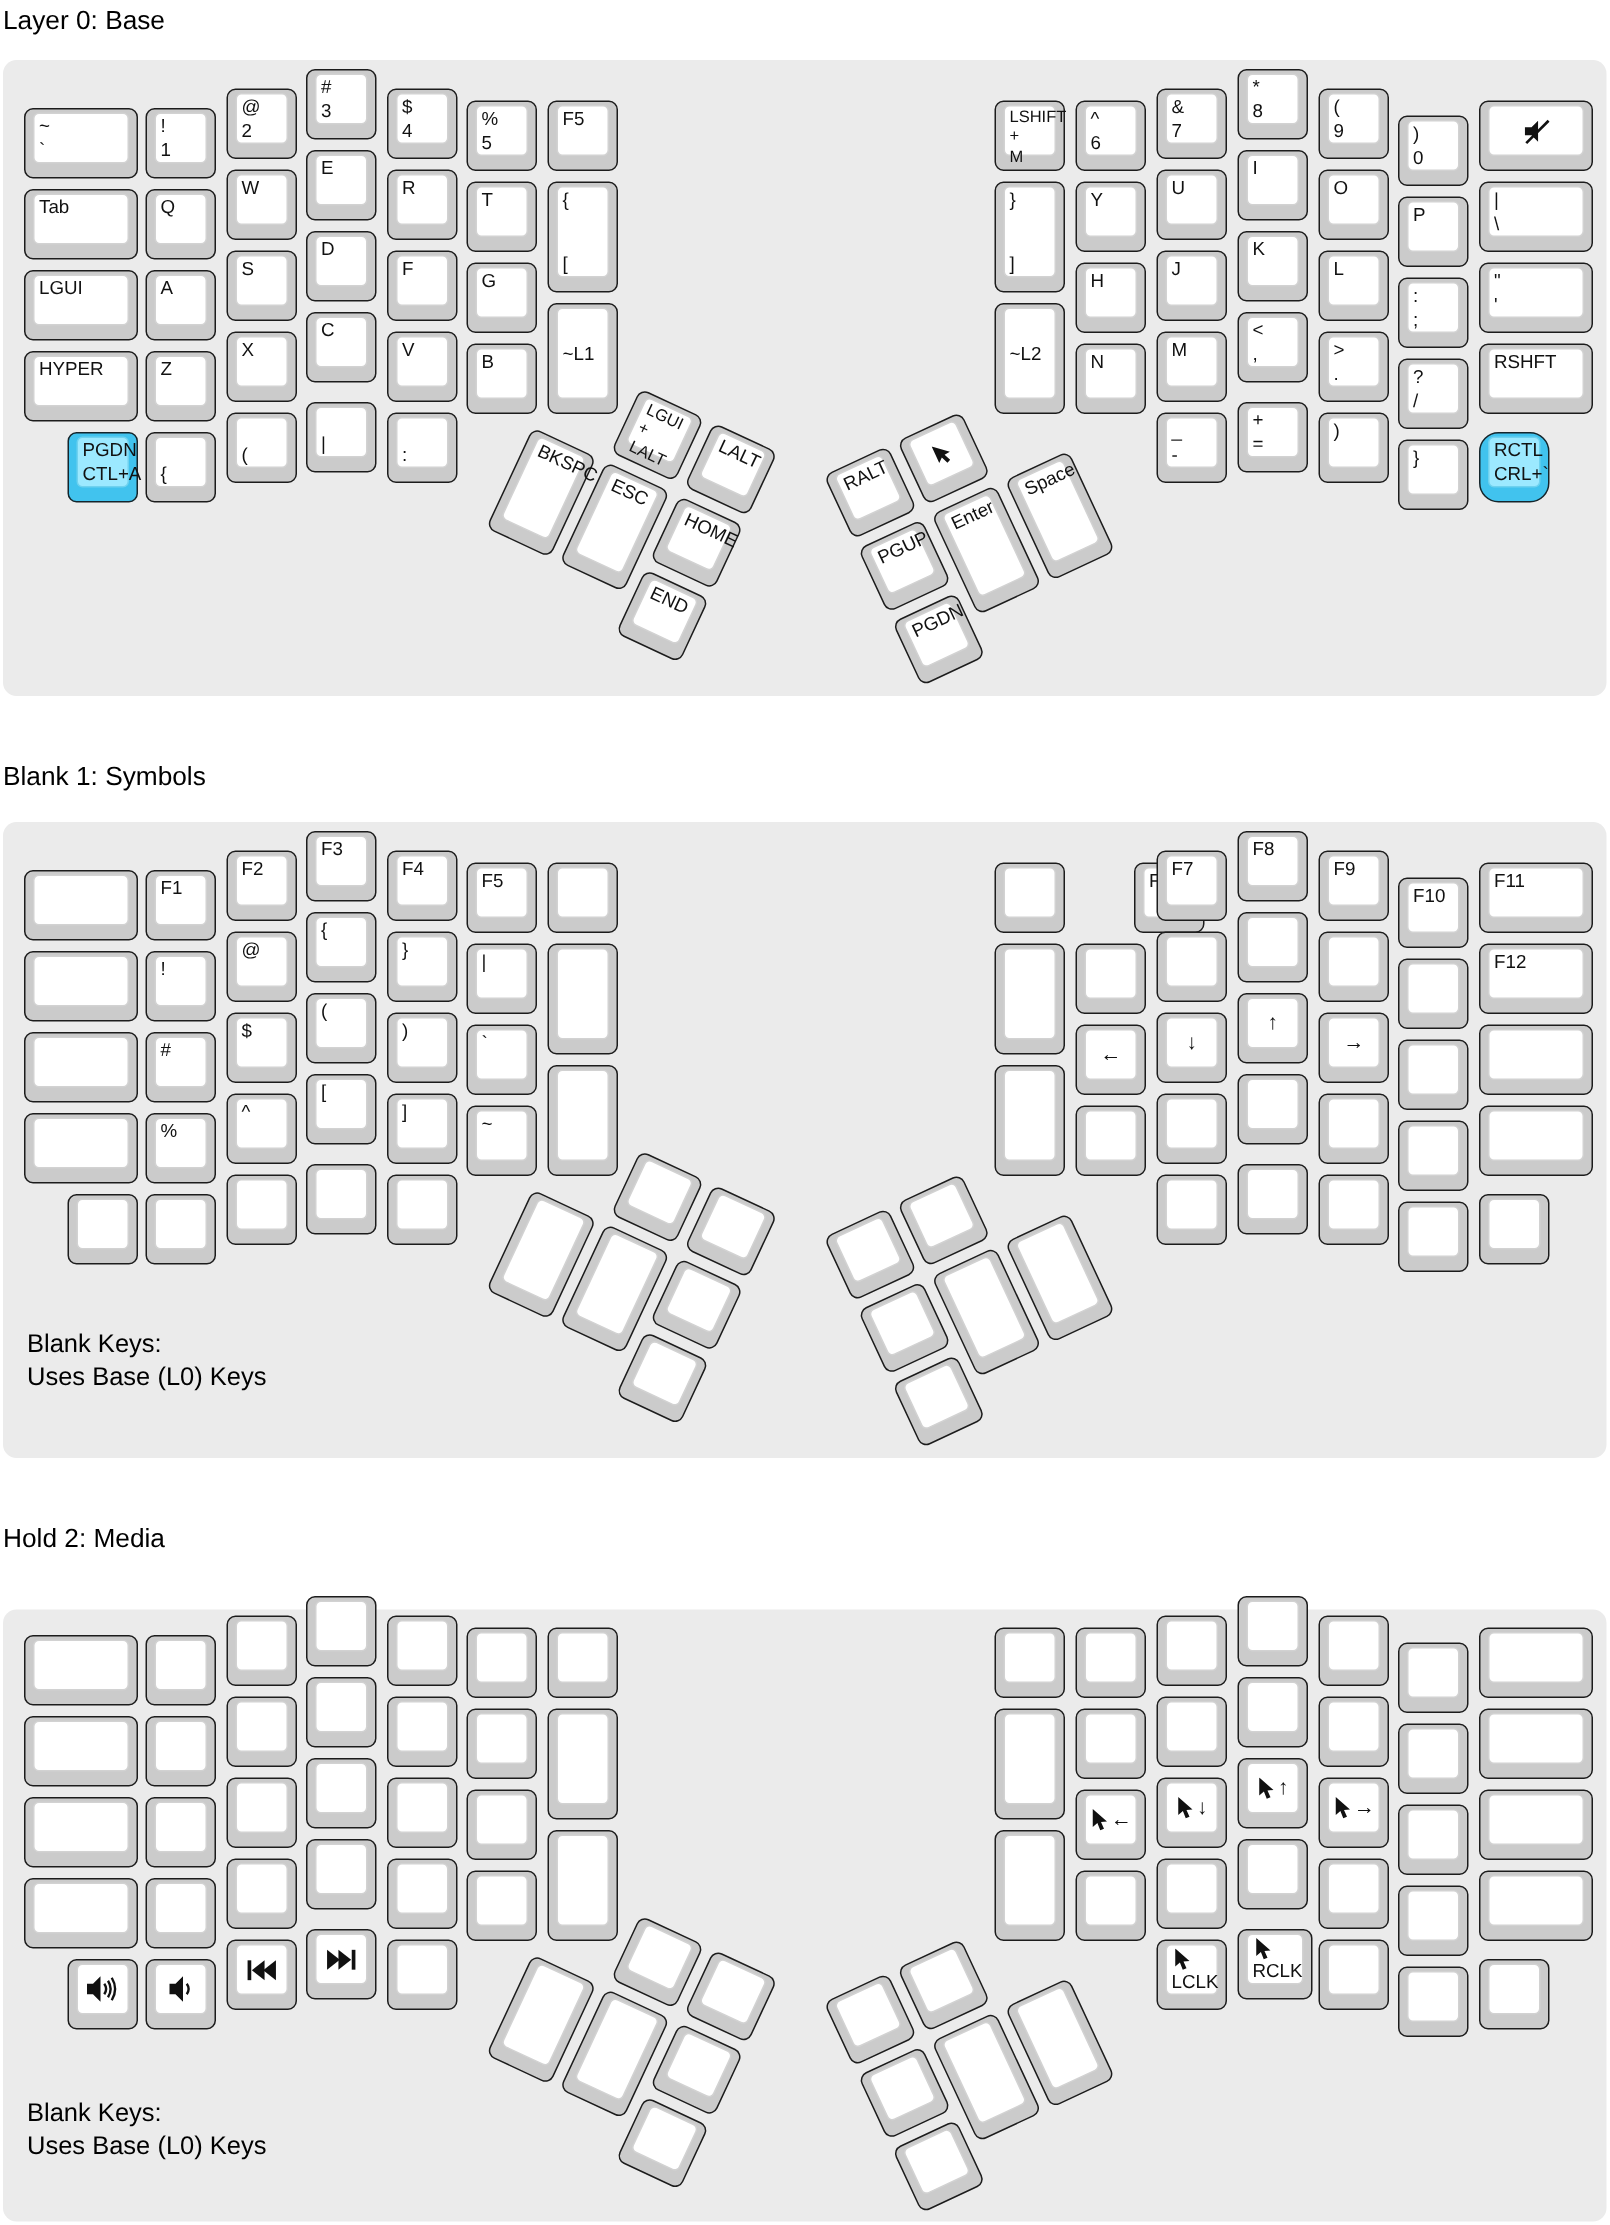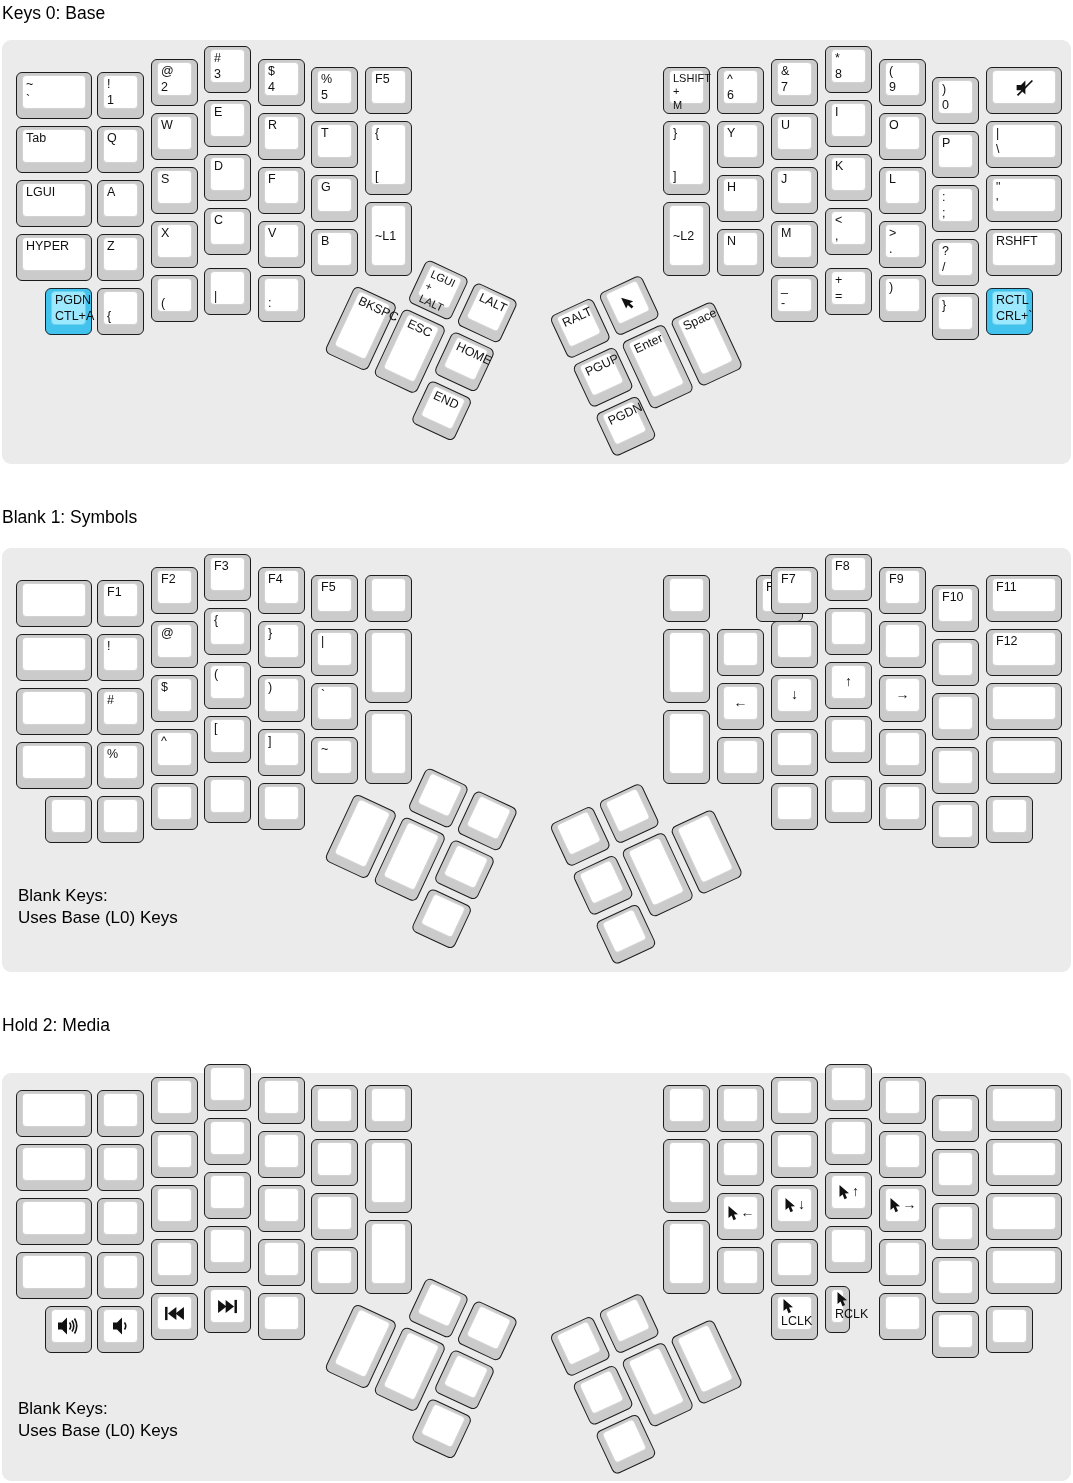--- a/index.html
+++ b/index.html
@@ -28,21 +28,21 @@
   .face .icn-tl{position:absolute;top:2px;left:4px;line-height:0;}
   .face svg{display:block;}
   .note{position:absolute;left:16px;font-size:17px;line-height:22px;color:#000;}
   .p0 .note{top:340px}.p1 .note{top:337px}.p2 .note{top:325px}
 </style>
 </head>
 <body>
 
 <div class="page">
 
-  <h2 class="hd hd0">Keys 0: Base</h2>
+  <h2 class="hd hd0">Layer 0: Base</h2>
   <section class="panel p0">
     <div class="board" style="top: 0px;">
         <div class="cluster" style="left: 376px; top: 196px; transform: rotate(25deg);">
           <div class="key" style="left: 54px; top: 0px; width: 47px; height: 47px;">
             <div class="face">
               <div class="tl" style="font-size: 11px;">
                 <div>LGUI</div>
                 <div>+</div>
                 <div>LALT</div>
               </div>
@@ -583,21 +583,21 @@
             <div class="bl">'</div>
           </div>
         </div>
         <div class="key" style="left: 984px; top: 189px; width: 76px; height: 47px;">
           <div class="face">
             <div class="tl">
               <div>RSHFT</div>
             </div>
           </div>
         </div>
-        <div class="key blue" style="left: 984px; top: 248px; width: 47px; height: 47px;">
+        <div class="key blue" style="left: 984px; top: 248px; width: 47px; height: 47px; border-radius: 13px;">
           <div class="face">
             <div class="tl">
               <div>RCTL</div>
             </div>
             <div class="bl">CRL+`</div>
           </div>
         </div>
       </div>
   </section>
 
@@ -1199,21 +1199,21 @@
               <svg width="12" height="15" viewBox="0 0 12 15">
                 <path d="M1.5,0 L1.5,12 L4.6,9.4 L6.5,14.2 L9,13.1 L7,8.6 L11,8.3 Z" fill="#111"></path>
               </svg>
             </span>
             <span class="cg">↑</span>
           </div>
         </div>
         <div class="key" style="left: 823px; top: 168px; width: 47px; height: 47px;">
           <div class="face"></div>
         </div>
-        <div class="key" style="left: 823px; top: 228px; width: 25px; height: 47px;">
+        <div class="key" style="left: 823px; top: 228px; width: 50px; height: 47px;">
           <div class="face bonly">
             <span class="icn-tl">
               <svg width="12" height="15" viewBox="0 0 12 15">
                 <path d="M1.5,0 L1.5,12 L4.6,9.4 L6.5,14.2 L9,13.1 L7,8.6 L11,8.3 Z" fill="#111"></path>
               </svg>
             </span>
             <div class="bl">RCLK</div>
           </div>
         </div>
         <div class="key" style="left: 877px; top: 19px; width: 47px; height: 47px;">

